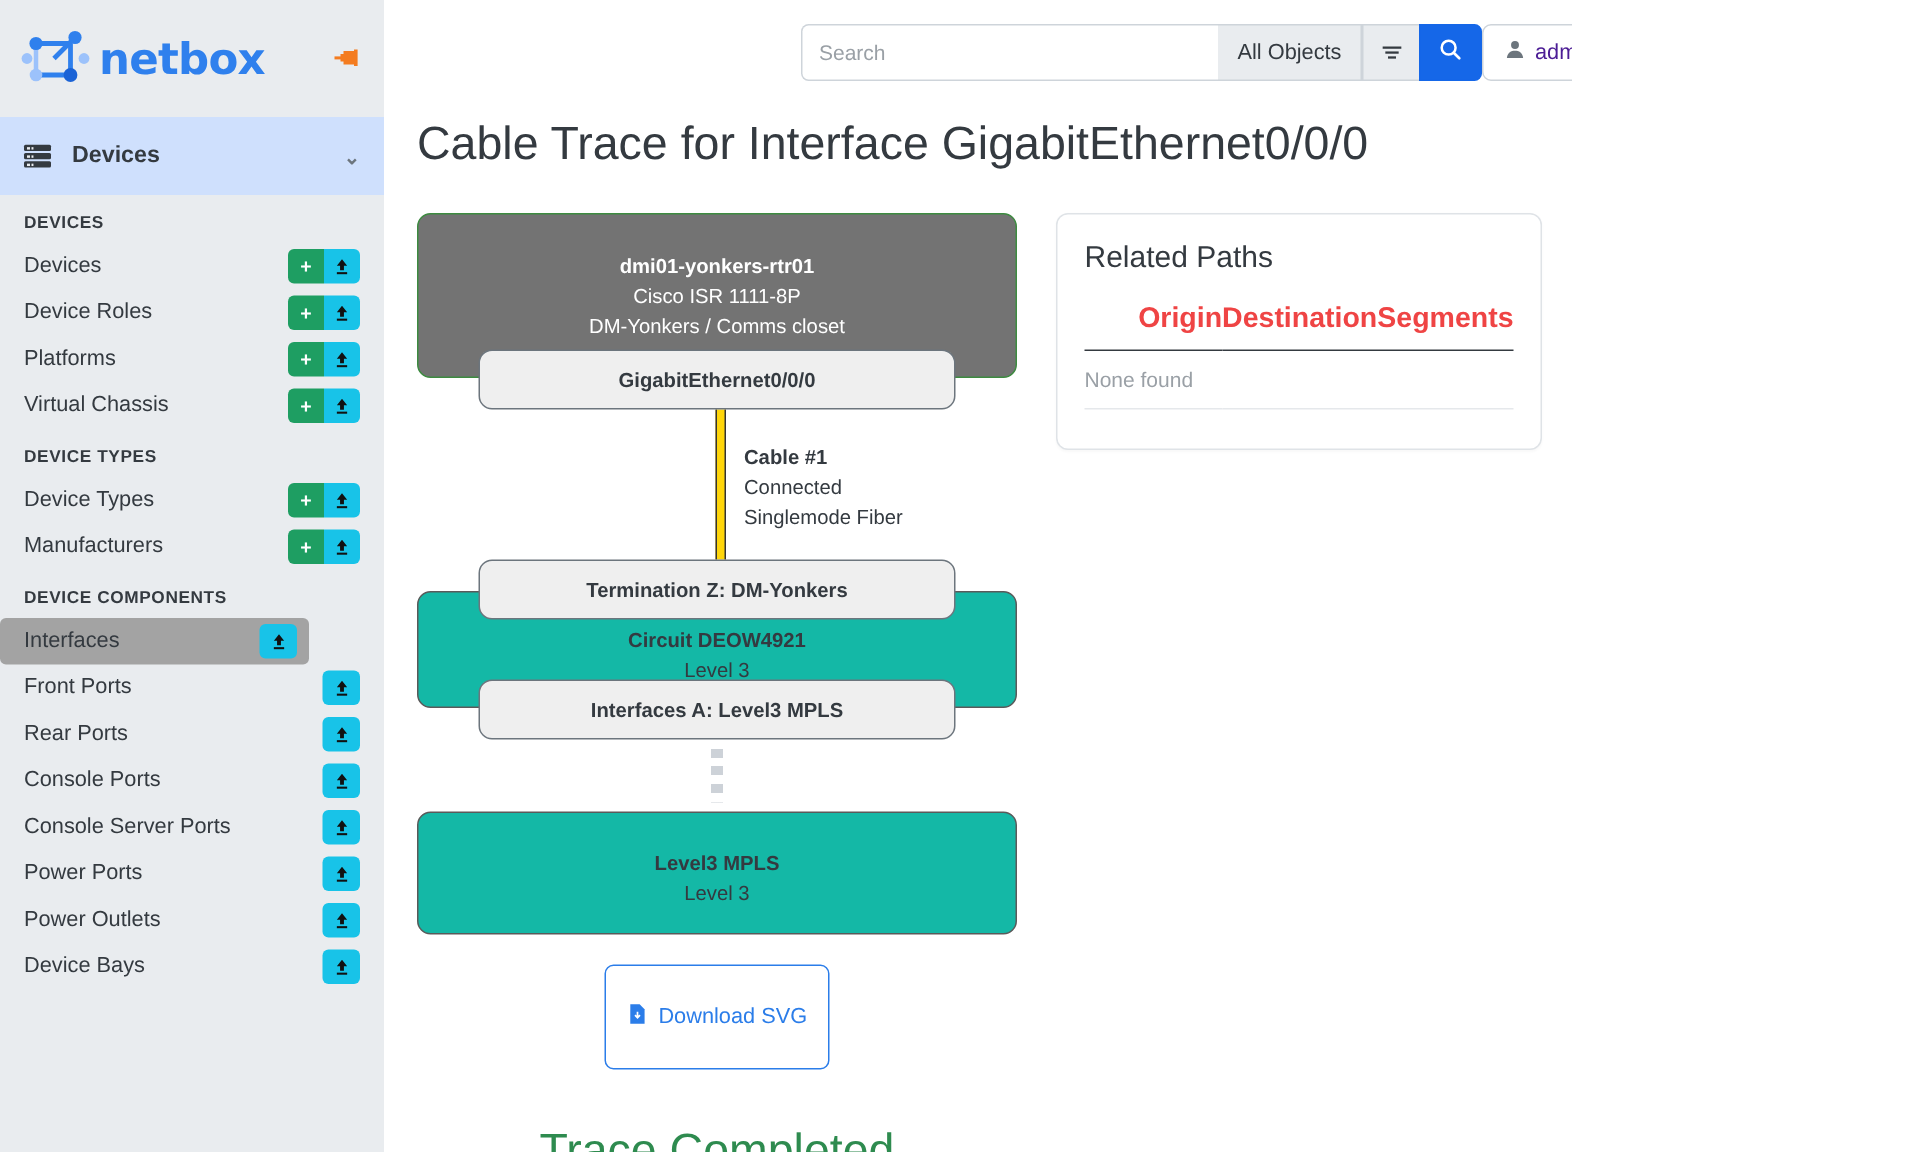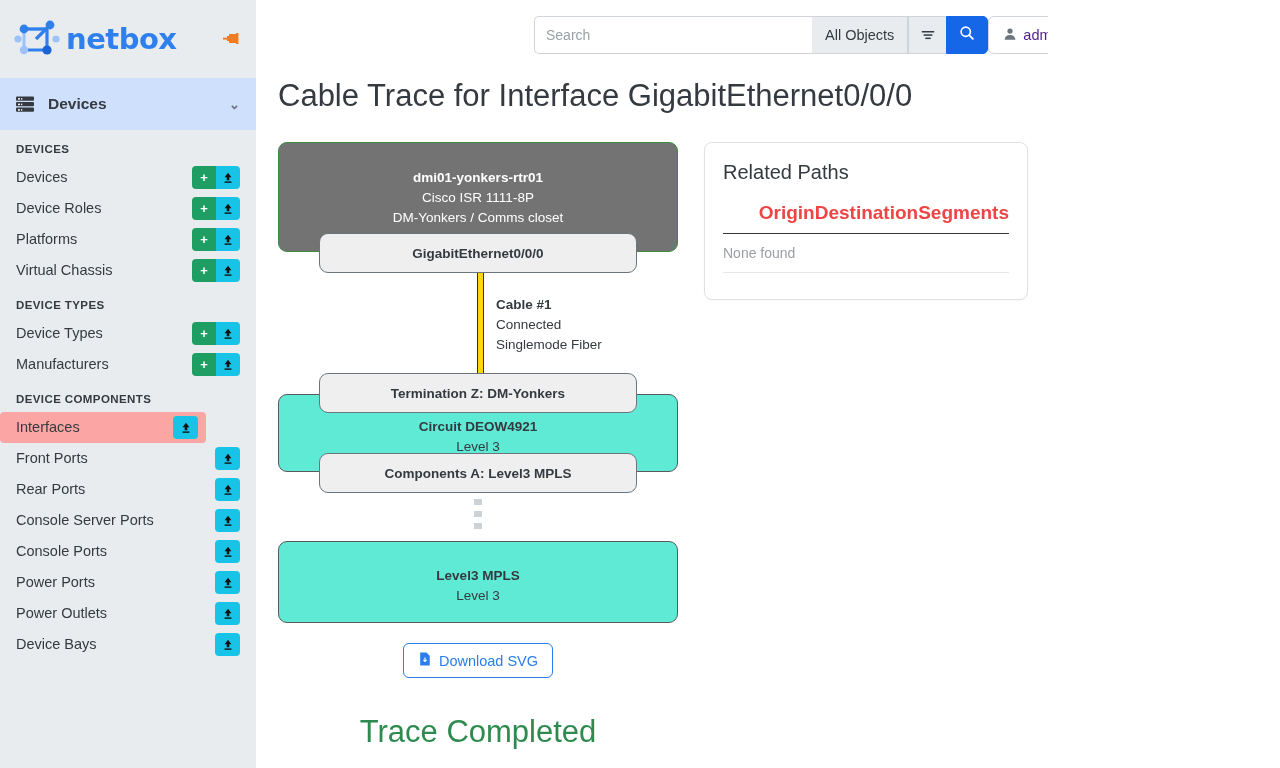--- a/index.html
+++ b/index.html
@@ -55,21 +55,21 @@
     display: flex; align-items: center;
     height: 31px; margin: 0 8px 0 0;
     padding-left: 16px;
     position: relative;
   }
   .nav-row .label {
     font-size: 14.5px; color: #343a40;
     flex: 1 1 auto; line-height: 31px;
     cursor: pointer;
   }
-  .nav-row.sel { background: #fca5a5; border-radius: 4px; margin-left: 0; width: 206px; }
+  .nav-row.sel { background: #a3a3a3; border-radius: 4px; margin-left: 0; width: 206px; }
   .btns { display: flex; position: absolute; right: 8px; top: 4px; }
   .btn-sq {
     width: 24px; height: 23px;
     display: flex; align-items: center; justify-content: center;
     color: #fff; font-size: 13px; font-weight: bold;
     cursor: pointer;
   }
   .btn-add { background: #1e9e62; border-radius: 4px 0 0 4px; }
   .btn-imp { background: #18c3e8; border-radius: 0 4px 4px 0; }
   .btn-imp.solo { border-radius: 4px; width: 25px; }
@@ -136,21 +136,21 @@
   .node {
     position: relative;
     border: 1.5px solid #5a5a5a;
     border-radius: 9px;
     text-align: center;
     padding: 14px 10px;
   }
   .node .n1 { font-size: 13.5px; font-weight: bold; line-height: 20px; }
   .node .n2 { font-size: 13.5px; line-height: 20px; }
   .node-device { background: #737373; border-color: #3d8b40; color: #fff; height: 110px; padding-top: 25px; }
-  .node-gray { background: #5eead4; color: #343a40; }
+  .node-gray { background: #14b8a6; color: #343a40; }
 
   .term {
     width: 318px; margin: 0 auto;
     background: #efefef; border: 1.5px solid #6c757d;
     border-radius: 9px;
     text-align: center;
     font-size: 13.5px; font-weight: bold; color: #343a40;
     line-height: 40px; height: 40px;
     position: relative; z-index: 3;
   }
@@ -176,21 +176,21 @@
   .dash-seg { height: 48px; position: relative; }
   .dash-line {
     position: absolute; left: 196px; top: 6px;
     width: 8px; height: 36px;
     background: repeating-linear-gradient(to bottom, #cdd2d8 0, #cdd2d8 6px, transparent 6px, transparent 12px);
   }
 
   .dl-wrap { text-align: center; margin-top: 20px; }
   .dl-btn {
     display: inline-flex; align-items: center; gap: 7px;
-    padding: 7px 14px; border: 1px solid #2b7de9; border-radius: 6px;
+    padding: 24px 14px; border: 1px solid #2b7de9; border-radius: 6px;
     background: #fff; color: #2b7de9; font-size: 14.5px; cursor: pointer;
   }
   .trace-done {
     text-align: center; color: #2e8b4f;
     font-size: 31px; margin-top: 36px;
   }
 
   
   .card {
     border: 1px solid #dfe3e7; border-radius: 8px;
@@ -373,32 +373,32 @@
       <span class="btns">
         <span class="btn-sq btn-imp solo">
           <svg viewBox="0 0 14 14" width="12" height="12">
               <path d="M7 1 L11 6 H8.5 V9.5 H5.5 V6 H3 Z" fill="#111"></path>
               <rect x="3" y="11" width="8" height="1.6" fill="#111"></rect>
             </svg>
         </span>
       </span>
     </div>
     <div class="nav-row">
+      <span class="label">Console Ports</span>
+      <span class="btns">
+        <span class="btn-sq btn-imp solo">
+          <svg viewBox="0 0 14 14" width="12" height="12">
+              <path d="M7 1 L11 6 H8.5 V9.5 H5.5 V6 H3 Z" fill="#111"></path>
+              <rect x="3" y="11" width="8" height="1.6" fill="#111"></rect>
+            </svg>
+        </span>
+      </span>
+    </div>
+    <div class="nav-row">
       <span class="label">Console Server Ports</span>
-      <span class="btns">
-        <span class="btn-sq btn-imp solo">
-          <svg viewBox="0 0 14 14" width="12" height="12">
-              <path d="M7 1 L11 6 H8.5 V9.5 H5.5 V6 H3 Z" fill="#111"></path>
-              <rect x="3" y="11" width="8" height="1.6" fill="#111"></rect>
-            </svg>
-        </span>
-      </span>
-    </div>
-    <div class="nav-row">
-      <span class="label">Console Ports</span>
       <span class="btns">
         <span class="btn-sq btn-imp solo">
           <svg viewBox="0 0 14 14" width="12" height="12">
               <path d="M7 1 L11 6 H8.5 V9.5 H5.5 V6 H3 Z" fill="#111"></path>
               <rect x="3" y="11" width="8" height="1.6" fill="#111"></rect>
             </svg>
         </span>
       </span>
     </div>
     <div class="nav-row">
@@ -496,21 +496,21 @@
             <div>Singlemode Fiber</div>
           </div>
         </div>
 
         <div class="stack">
           <div class="term" style="margin-bottom:-19px;">Termination Z: DM-Yonkers</div>
           <div class="node node-gray" style="height:78px;padding-top:22px;">
             <div class="n1">Circuit DEOW4921</div>
             <div class="n2">Level 3</div>
           </div>
-          <div class="term pull-up">Components A: Level3 MPLS</div>
+          <div class="term pull-up">Interfaces A: Level3 MPLS</div>
         </div>
 
         <div class="dash-seg">
           <div class="dash-line"></div>
         </div>
 
         <div class="node node-gray" style="height:82px;padding-top:24px;">
           <div class="n1">Level3 MPLS</div>
           <div class="n2">Level 3</div>
         </div>

